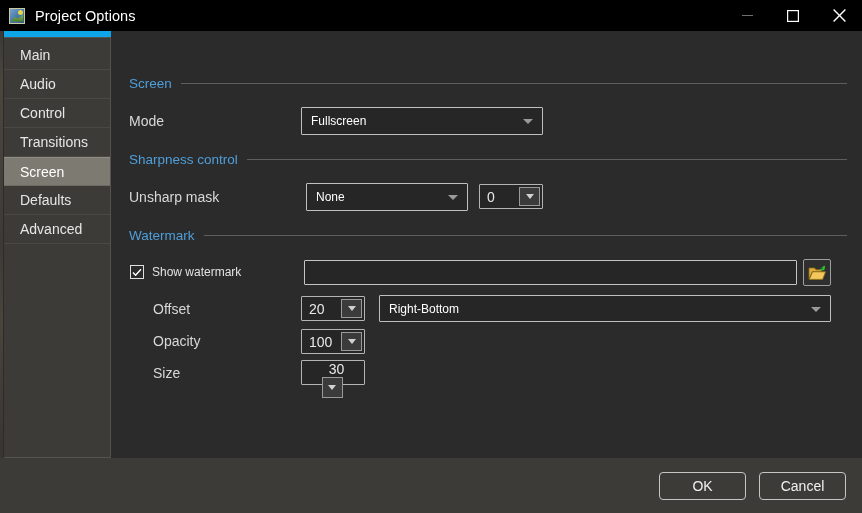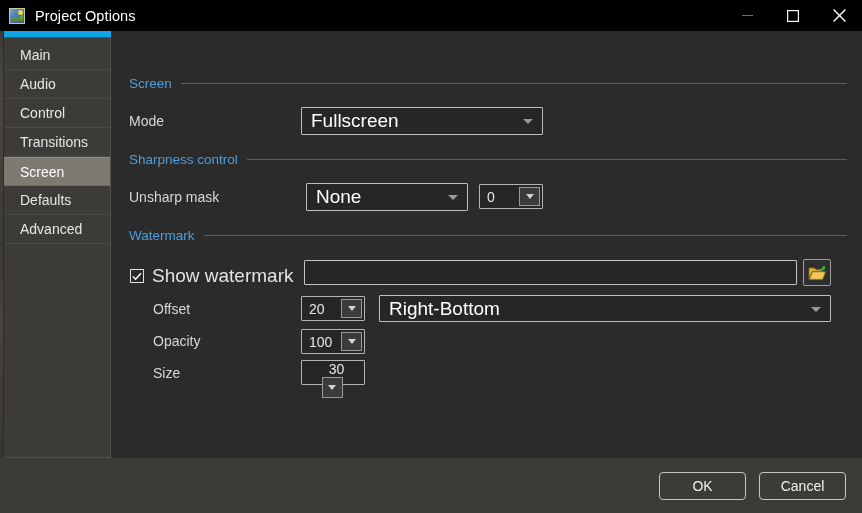--- a/index.html
+++ b/index.html
@@ -169,21 +169,21 @@
     font-size: 14px;
     white-space: nowrap;
   }
 
   
   .combo {
     position: absolute;
     background: #262626;
     border: 1px solid #bfbfbf;
     color: #ffffff;
-    font-size: 19px;
+    font-size: 12px;
     display: flex;
     align-items: center;
     padding-left: 9px;
     border-radius: 1px;
   }
   .combo .caret {
     position: absolute;
     right: 9px;
     top: 50%;
     margin-top: -2px;
@@ -254,21 +254,21 @@
     width: 14px; height: 14px;
     background: #2a2a2a;
     border: 1px solid #e0e0e0;
     display: flex;
     align-items: center;
     justify-content: center;
     flex: 0 0 14px;
   }
   .check-label {
     color: #e2e2e2;
-    font-size: 19px;
+    font-size: 12px;
     white-space: nowrap;
   }
 
   
   .footer {
     flex: 0 0 55px;
     height: 55px;
     background: #3c3b38;
     display: flex;
     align-items: center;

